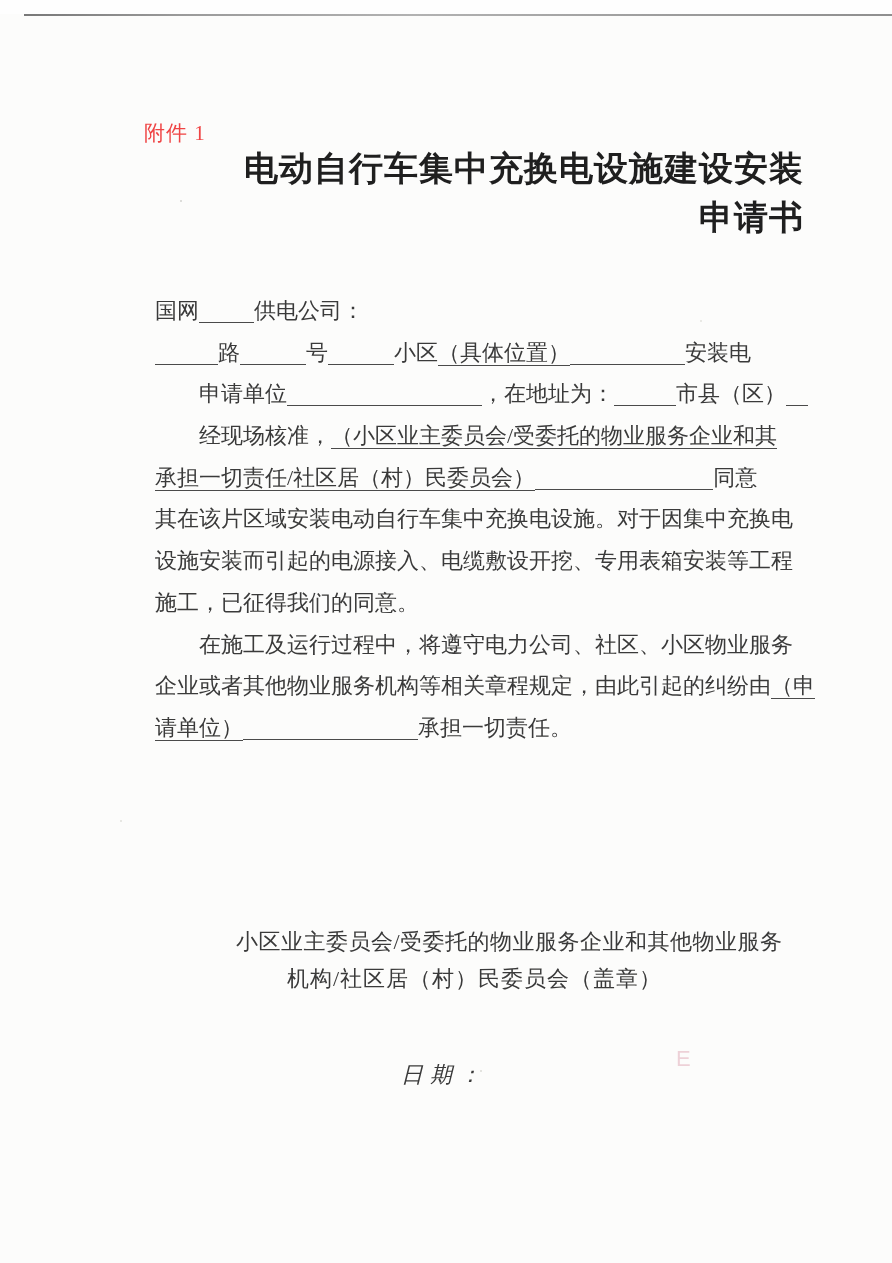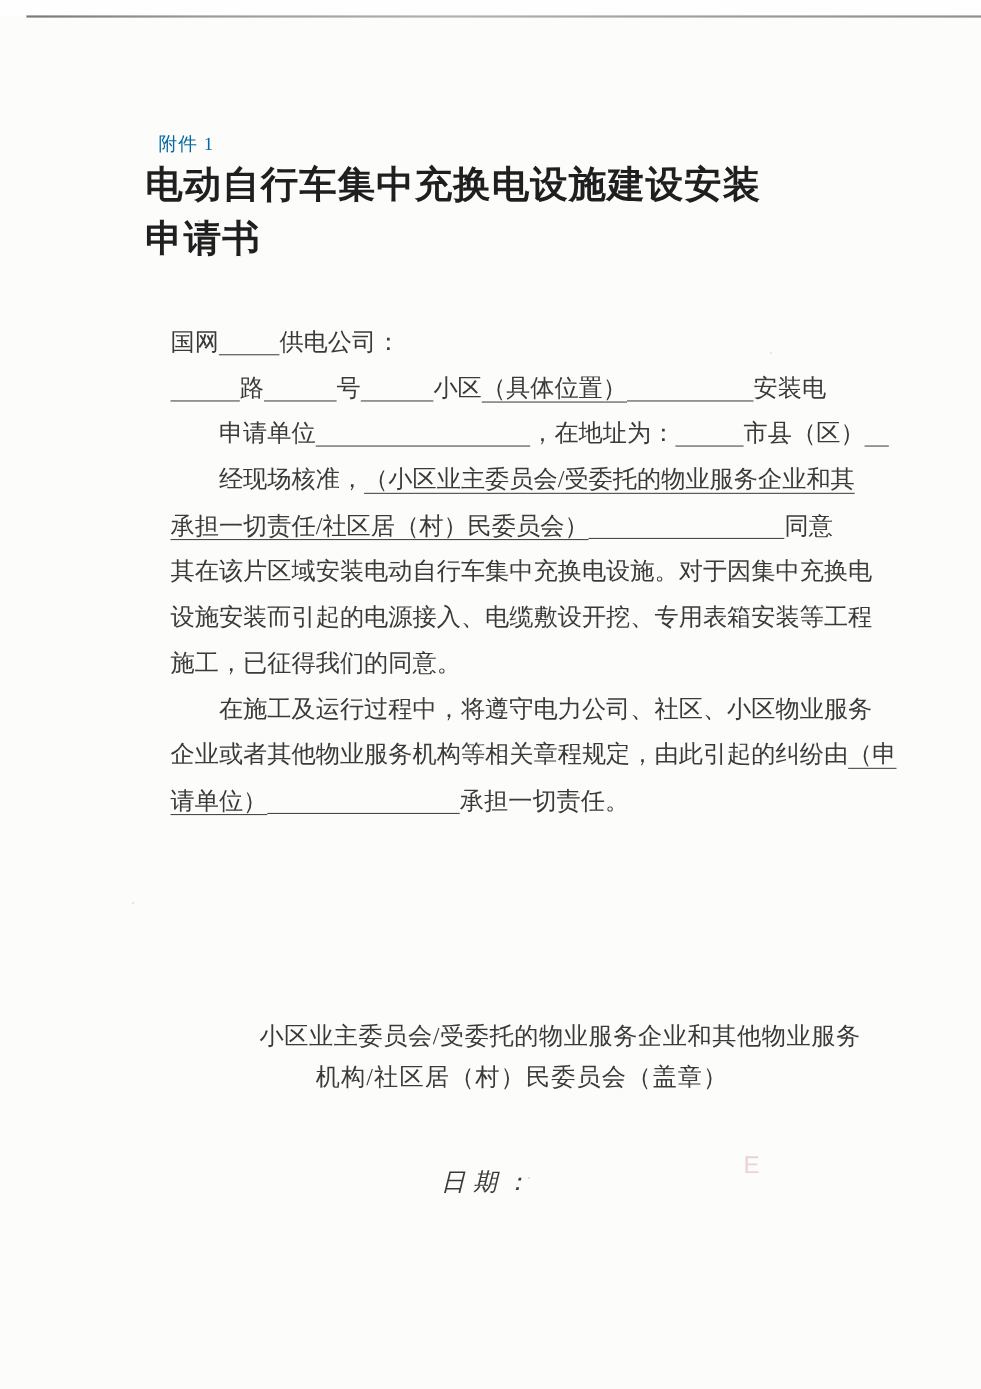--- a/index.html
+++ b/index.html
@@ -21,24 +21,24 @@
   .pink-mark {
     position:absolute; left:676px; top:1046px;
     font-family:"Liberation Sans","DejaVu Sans",sans-serif;
     font-size:22px; color:#c9647e; opacity:0.28; filter:blur(0.6px);
     letter-spacing:6px;
   }
   .speck { position:absolute; width:2px; height:2px; background:#c9c9c4; border-radius:50%; opacity:0.8;
     box-shadow: 140px 310px 0 #d4d4cf, -60px 620px 0 #d8d8d3, 300px 870px 0 #d2d2cd, 520px 120px 0 #dcdcd7; }
 
   
-  .attachment { position:absolute; left:144px; top:119px; font-size:17px; color:#0369a1; letter-spacing:1px; }
+  .attachment { position:absolute; left:144px; top:119px; font-size:21px; color:#ef4444; letter-spacing:1px; }
 
   
-  .title-block { position:absolute; left:132px; top:144px; width:672px; text-align:left; }
+  .title-block { position:absolute; left:132px; top:144px; width:672px; text-align:right; }
   .title-line { font-size:34px; font-weight:700; color:#1f1f1f; line-height:49px; letter-spacing:1px; white-space:nowrap; }
 
   
   .doc-body { position:absolute; left:155px; top:290px; width:628px; font-size:22px; }
   .doc-body .line { height:41.7px; line-height:41.7px; white-space:nowrap; }
   .doc-body .line.indent { padding-left:44px; }
   .t { color:#3a3a3a; }
   .utext { border-bottom:1.6px solid #4a4a4a; }
   .blank { display:inline-block; height:1em; vertical-align:-5px; border-bottom:1.6px solid #4a4a4a; }
 

